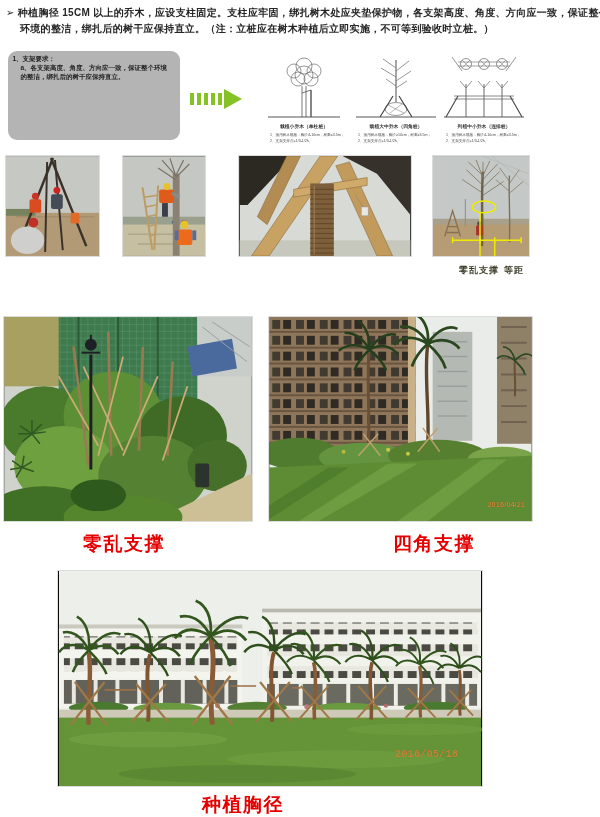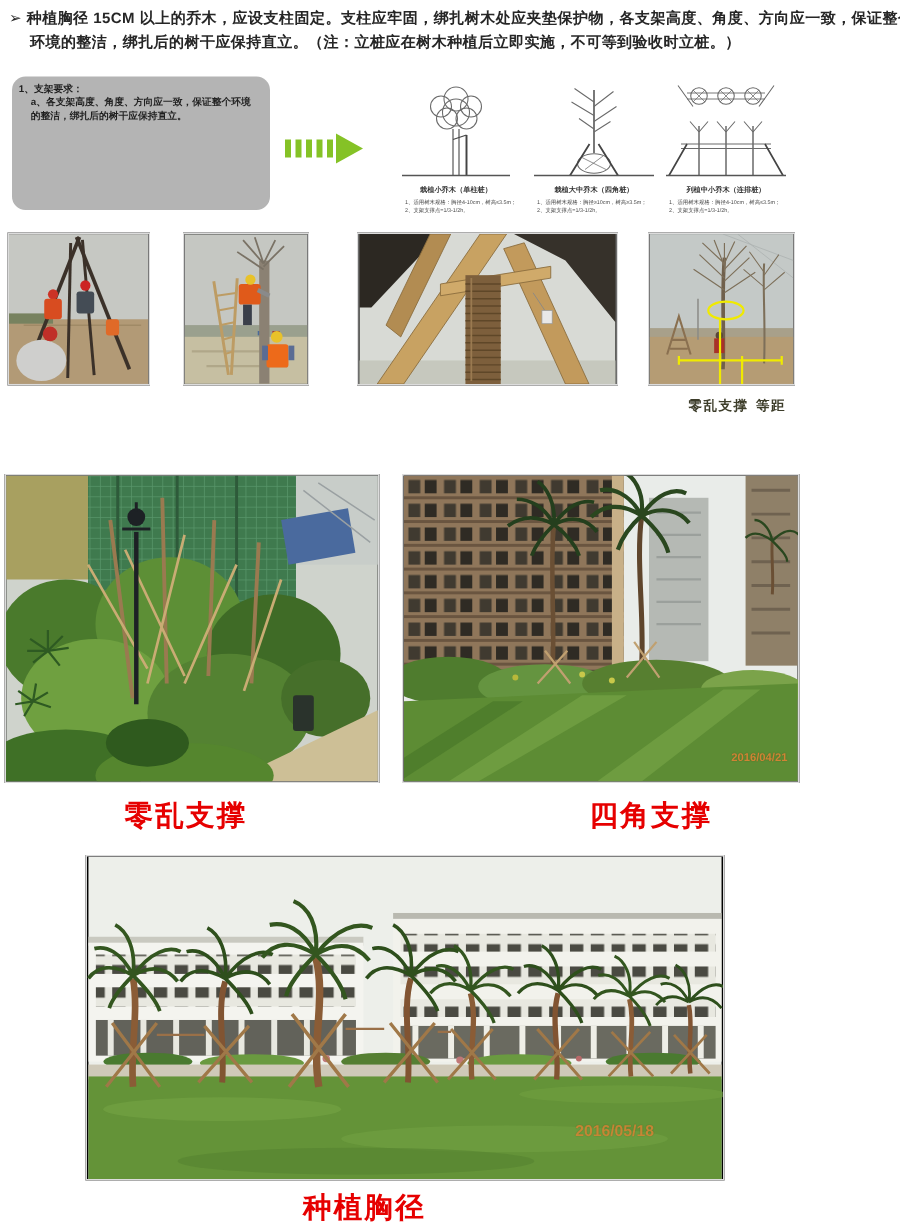--- a/index.html
+++ b/index.html
@@ -23,21 +23,21 @@
   .diag-svg{position:absolute;left:250px;top:54px;width:312px;height:94px;}
   .arrow-svg{position:absolute;left:190px;top:88px;width:54px;height:22px;}
 
   .annot{position:absolute;top:264px;font-size:9px;font-weight:bold;color:#3d3d2a;letter-spacing:1px;}
   .annot.kl{left:459px;} .annot.es{left:504px;}
 
   .red-label{position:absolute;color:#e60000;font-weight:bold;font-size:19px;letter-spacing:1.5px;}
 
   .datestamp{position:absolute;font-weight:bold;color:#cf8434;text-shadow:0 0 1px rgba(0,0,0,.25);}
   .ds-mid{right:7px;bottom:12px;font-size:7.5px;}
-  .ds-bot{right:46px;bottom:26px;font-size:10.5px;opacity:.9;}
+  .ds-bot{right:24px;bottom:26px;font-size:10.5px;opacity:.9;font-family:Liberation Mono, monospace;}
 </style>
 </head>
 <body>
 
 <div class="page">
 
   <div class="header">
     <span class="bullet">➢</span>
     <span>种植胸径 15CM 以上的乔木，应设支柱固定。支柱应牢固，绑扎树木处应夹垫保护物，各支架高度、角度、方向应一致，保证整个环境的整洁，绑扎后的树干应保持直立。（注：立桩应在树木种植后立即实施，不可等到验收时立桩。）</span>
   </div>

